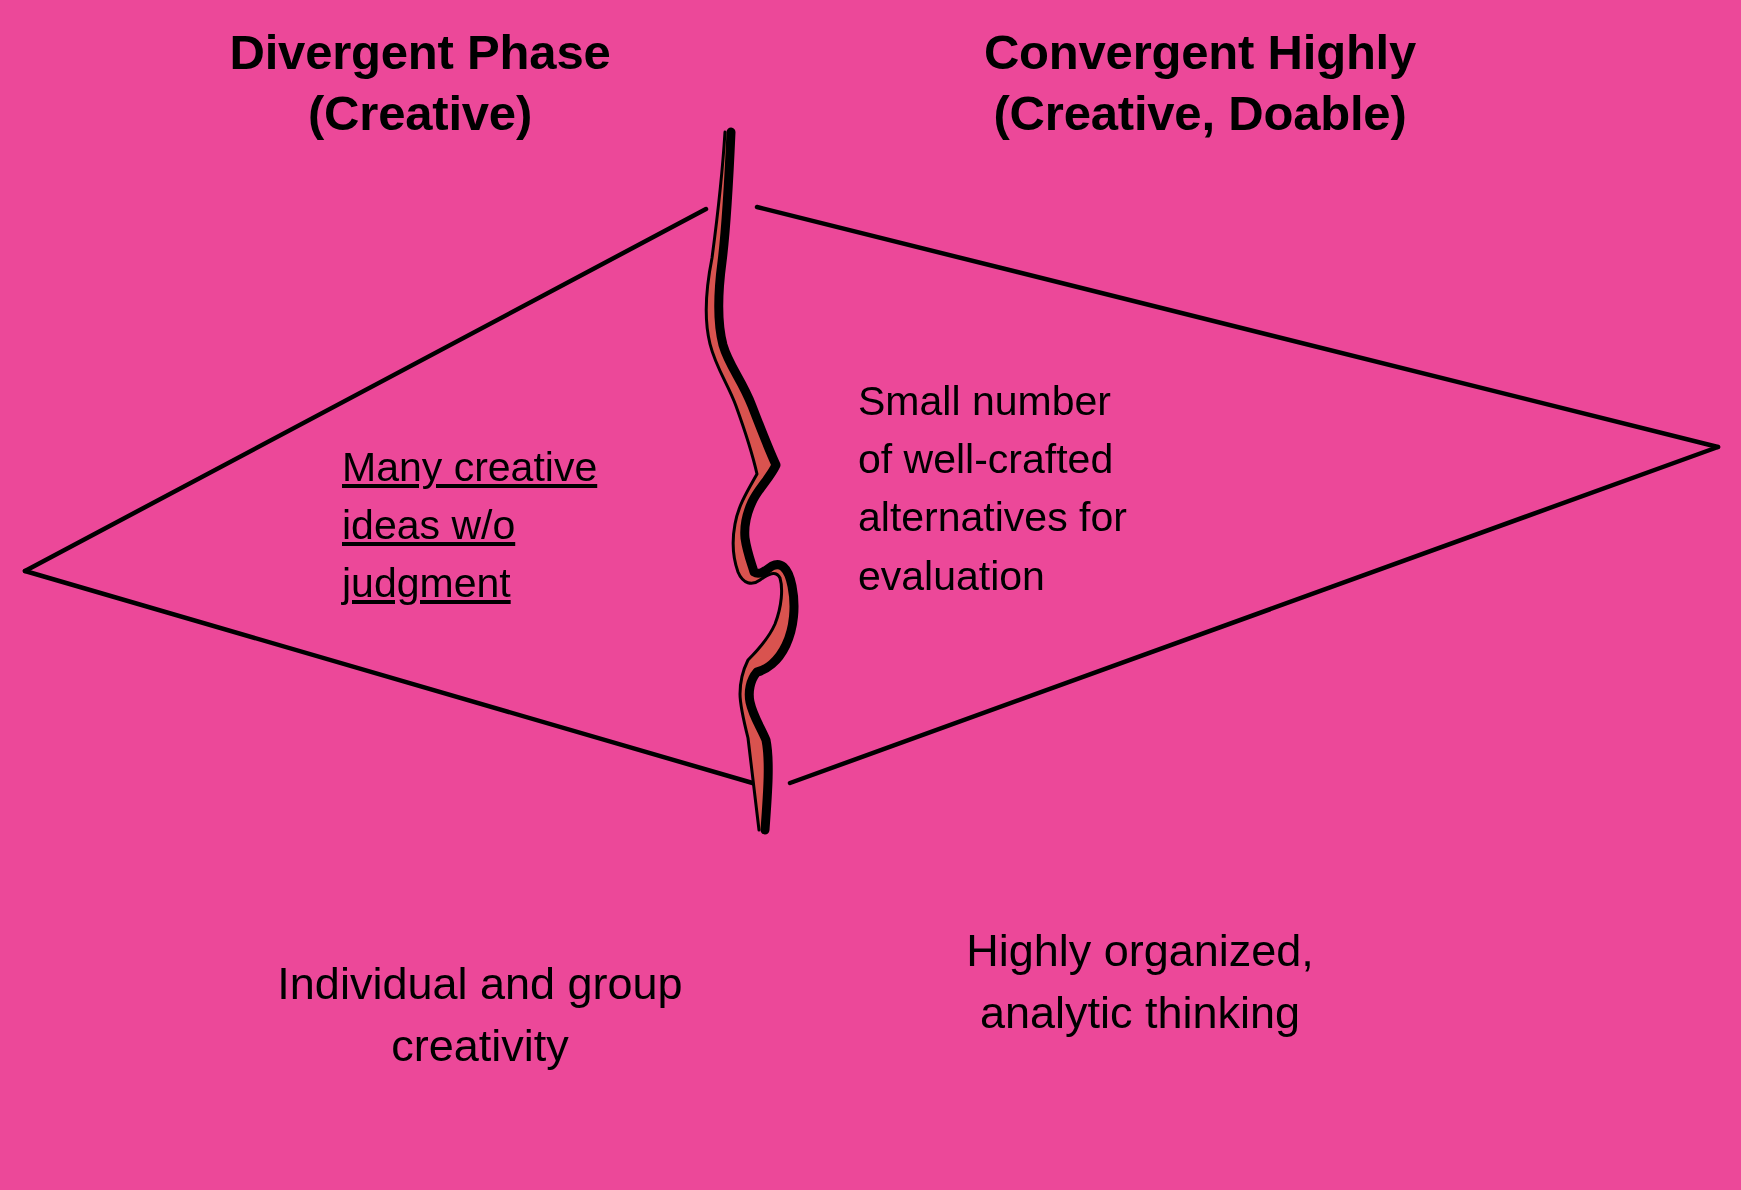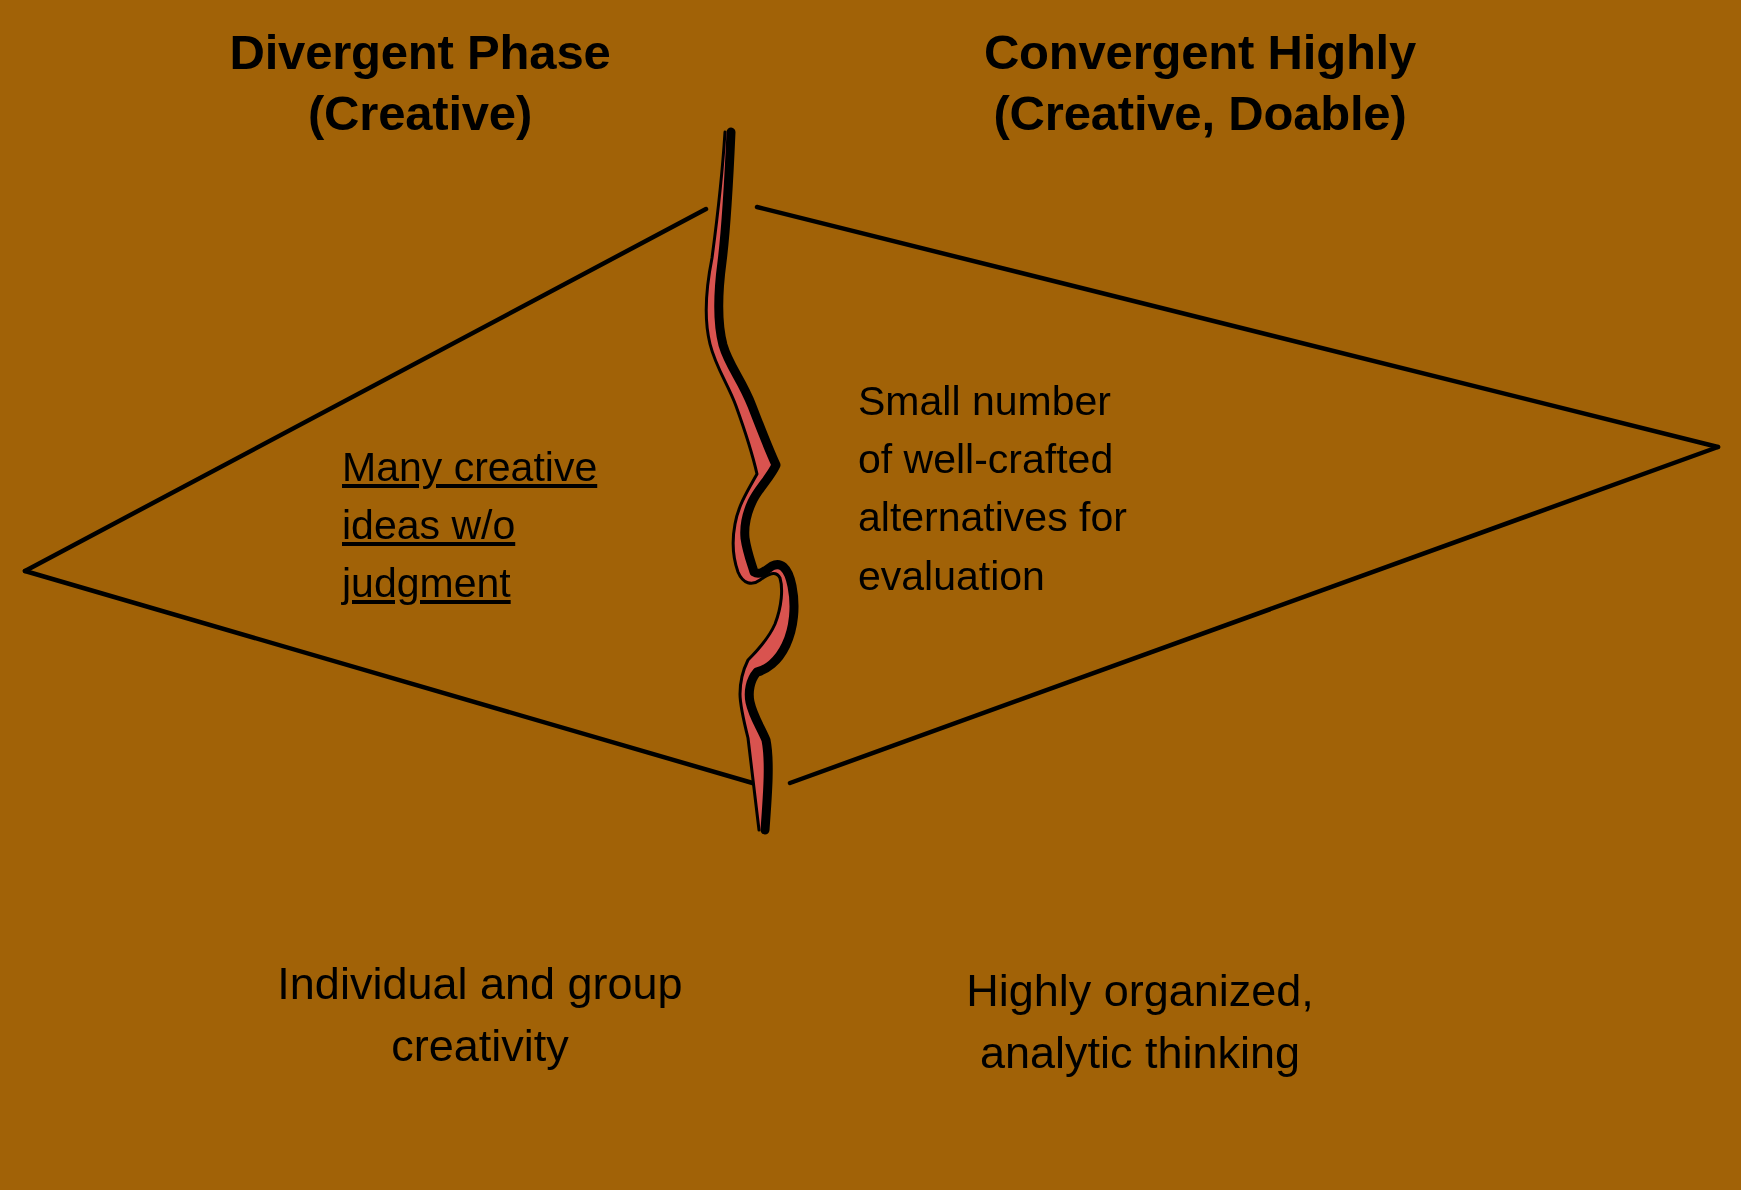--- a/index.html
+++ b/index.html
@@ -8,21 +8,21 @@
     background: #ffffff;
   }
   body {
     font-family: "Liberation Sans", sans-serif;
     color: #000000;
   }
   #stage {
     position: relative;
     width: 1741px;
     height: 1190px;
-    background: #a16207;
+    background: #ec4899;
     overflow: hidden;
   }
   .diagram-svg {
     position: absolute;
     left: 0;
     top: 0;
     width: 1741px;
     height: 1190px;
   }
 
@@ -52,21 +52,21 @@
 
   
   .caption {
     position: absolute;
     font-size: 45px;
     line-height: 1.38;
     text-align: center;
     white-space: pre-line;
   }
   #caption-left  { left: 160px; top: 953px; width: 640px; }
-  #caption-right { left: 860px; top: 960px; width: 560px; }
+  #caption-right { left: 860px; top: 920px; width: 560px; }
 </style>
 </head>
 <body>
 
 <div id="stage">
 
   <svg class="diagram-svg" viewBox="0 0 1741 1190">
 
     <g>
       <path d="M 706 209 L 25 571" fill="none" stroke="#000000" stroke-width="4.5" stroke-linecap="round"></path>

